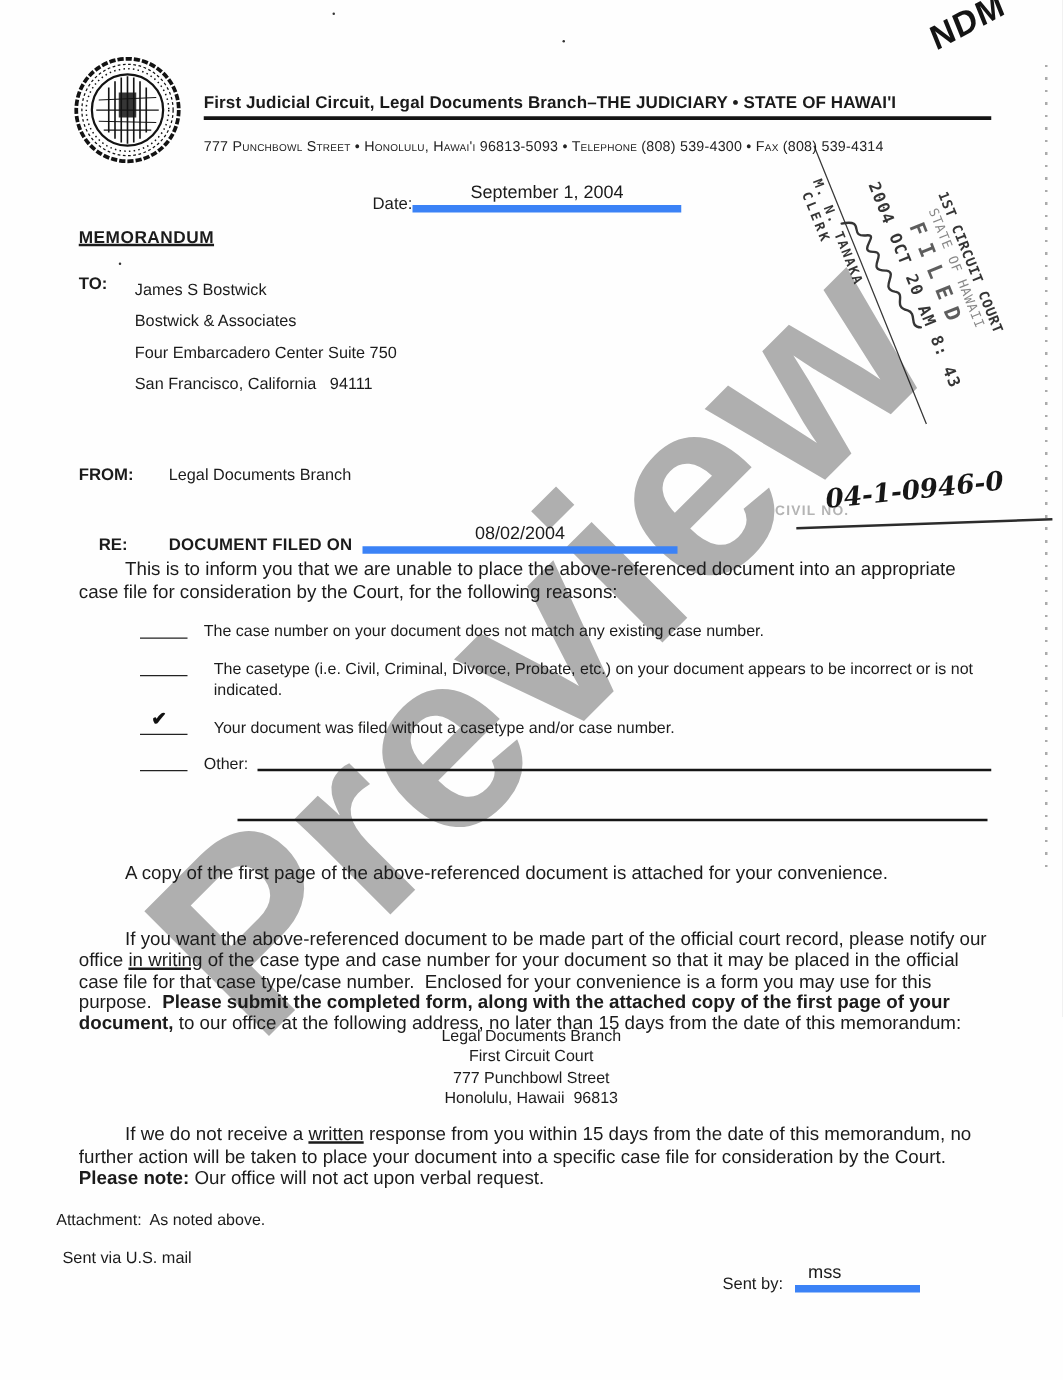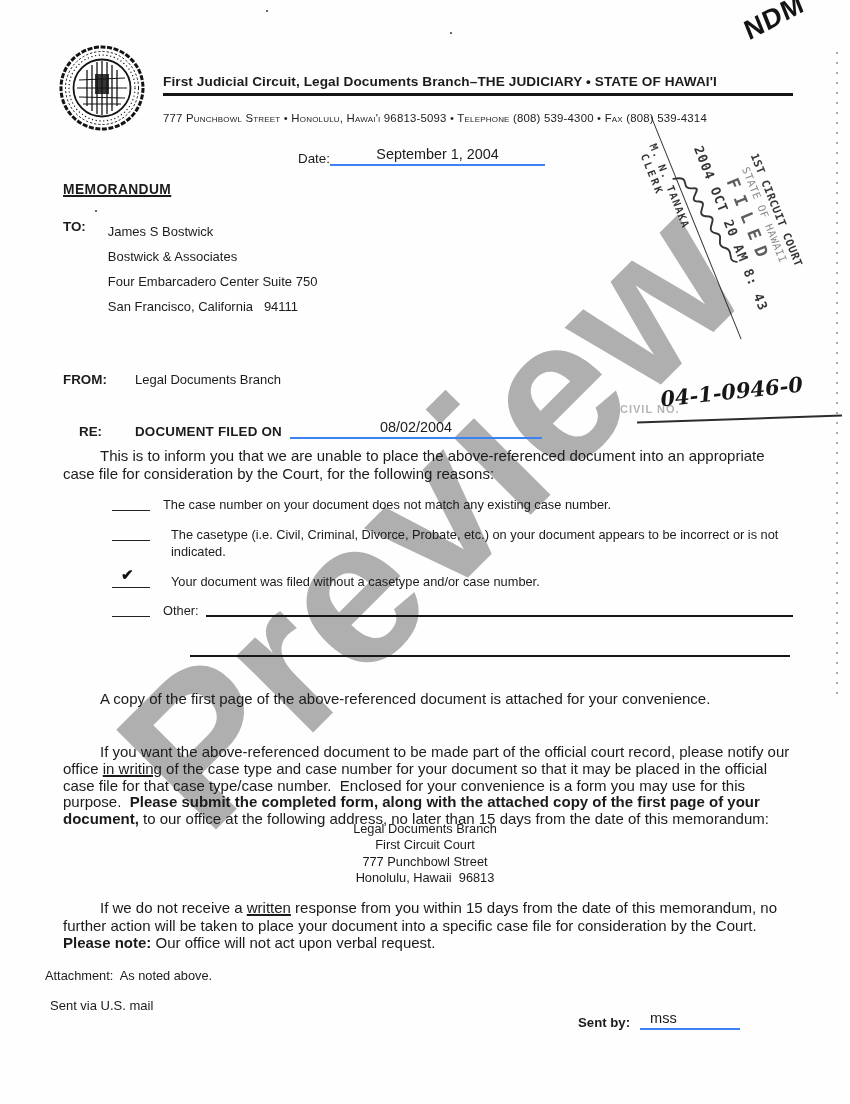--- a/index.html
+++ b/index.html
@@ -34,21 +34,21 @@
     margin-top: 16px; font-size: 11.4px; font-variant: small-caps;
     letter-spacing: 0.2px; white-space: nowrap; color: #222;
   }
 
   .label-b { font-weight: bold; font-size: 13.4px; }
   .body-text { font-size: 15px; line-height: 17.5px; }
 
   
   .date-row { left: 298px; top: 146px; display: flex; align-items: flex-end; }
   .overline-fill {
-    border-bottom: 2px solid #3b82f6; text-align: center;
+    border-bottom: 6px solid #3b82f6; text-align: center;
     font-size: 14.4px; padding-bottom: 2px;
   }
   .date-fill { width: 215px; }
 
   
   .memo-heading {
     left: 63px; top: 182px; font-size: 13.8px; font-weight: bold;
     text-decoration: underline; text-decoration-thickness: 2px; letter-spacing: 0.4px;
   }
 
@@ -131,21 +131,21 @@
   .spare-line { left: 190px; top: 655px; width: 600px; border-top: 2px solid #161616; }
 
   
   .address-block { left: 0; top: 821px; width: 850px; text-align: center; }
   .address-block div { font-size: 12.8px; line-height: 16.3px; white-space: pre; }
 
   
   .attachment { left: 45px; top: 968px; white-space: pre; font-size: 12.8px; }
   .sent-via { left: 50px; top: 998px; font-size: 13px; }
   .sent-by { left: 578px; top: 1010px; display: flex; align-items: flex-end; gap: 10px; }
-  .sent-by .lbl { font-size: 13.2px; font-weight: bold; }
+  .sent-by .lbl { font-size: 13.2px; font-weight: normal; }
   .sent-fill { width: 100px; text-align: left; padding-left: 10px; font-size: 14.6px; }
 
   
   .edge-dots {
     left: 836px; top: 52px; width: 2px; height: 645px;
     background: repeating-linear-gradient(to bottom, #666 0 2px, transparent 2px 10px);
     opacity: 0.55;
   }
   .speck { position: absolute; background: #333; width: 2px; height: 2px; border-radius: 50%; z-index: 2; }
 </style>

